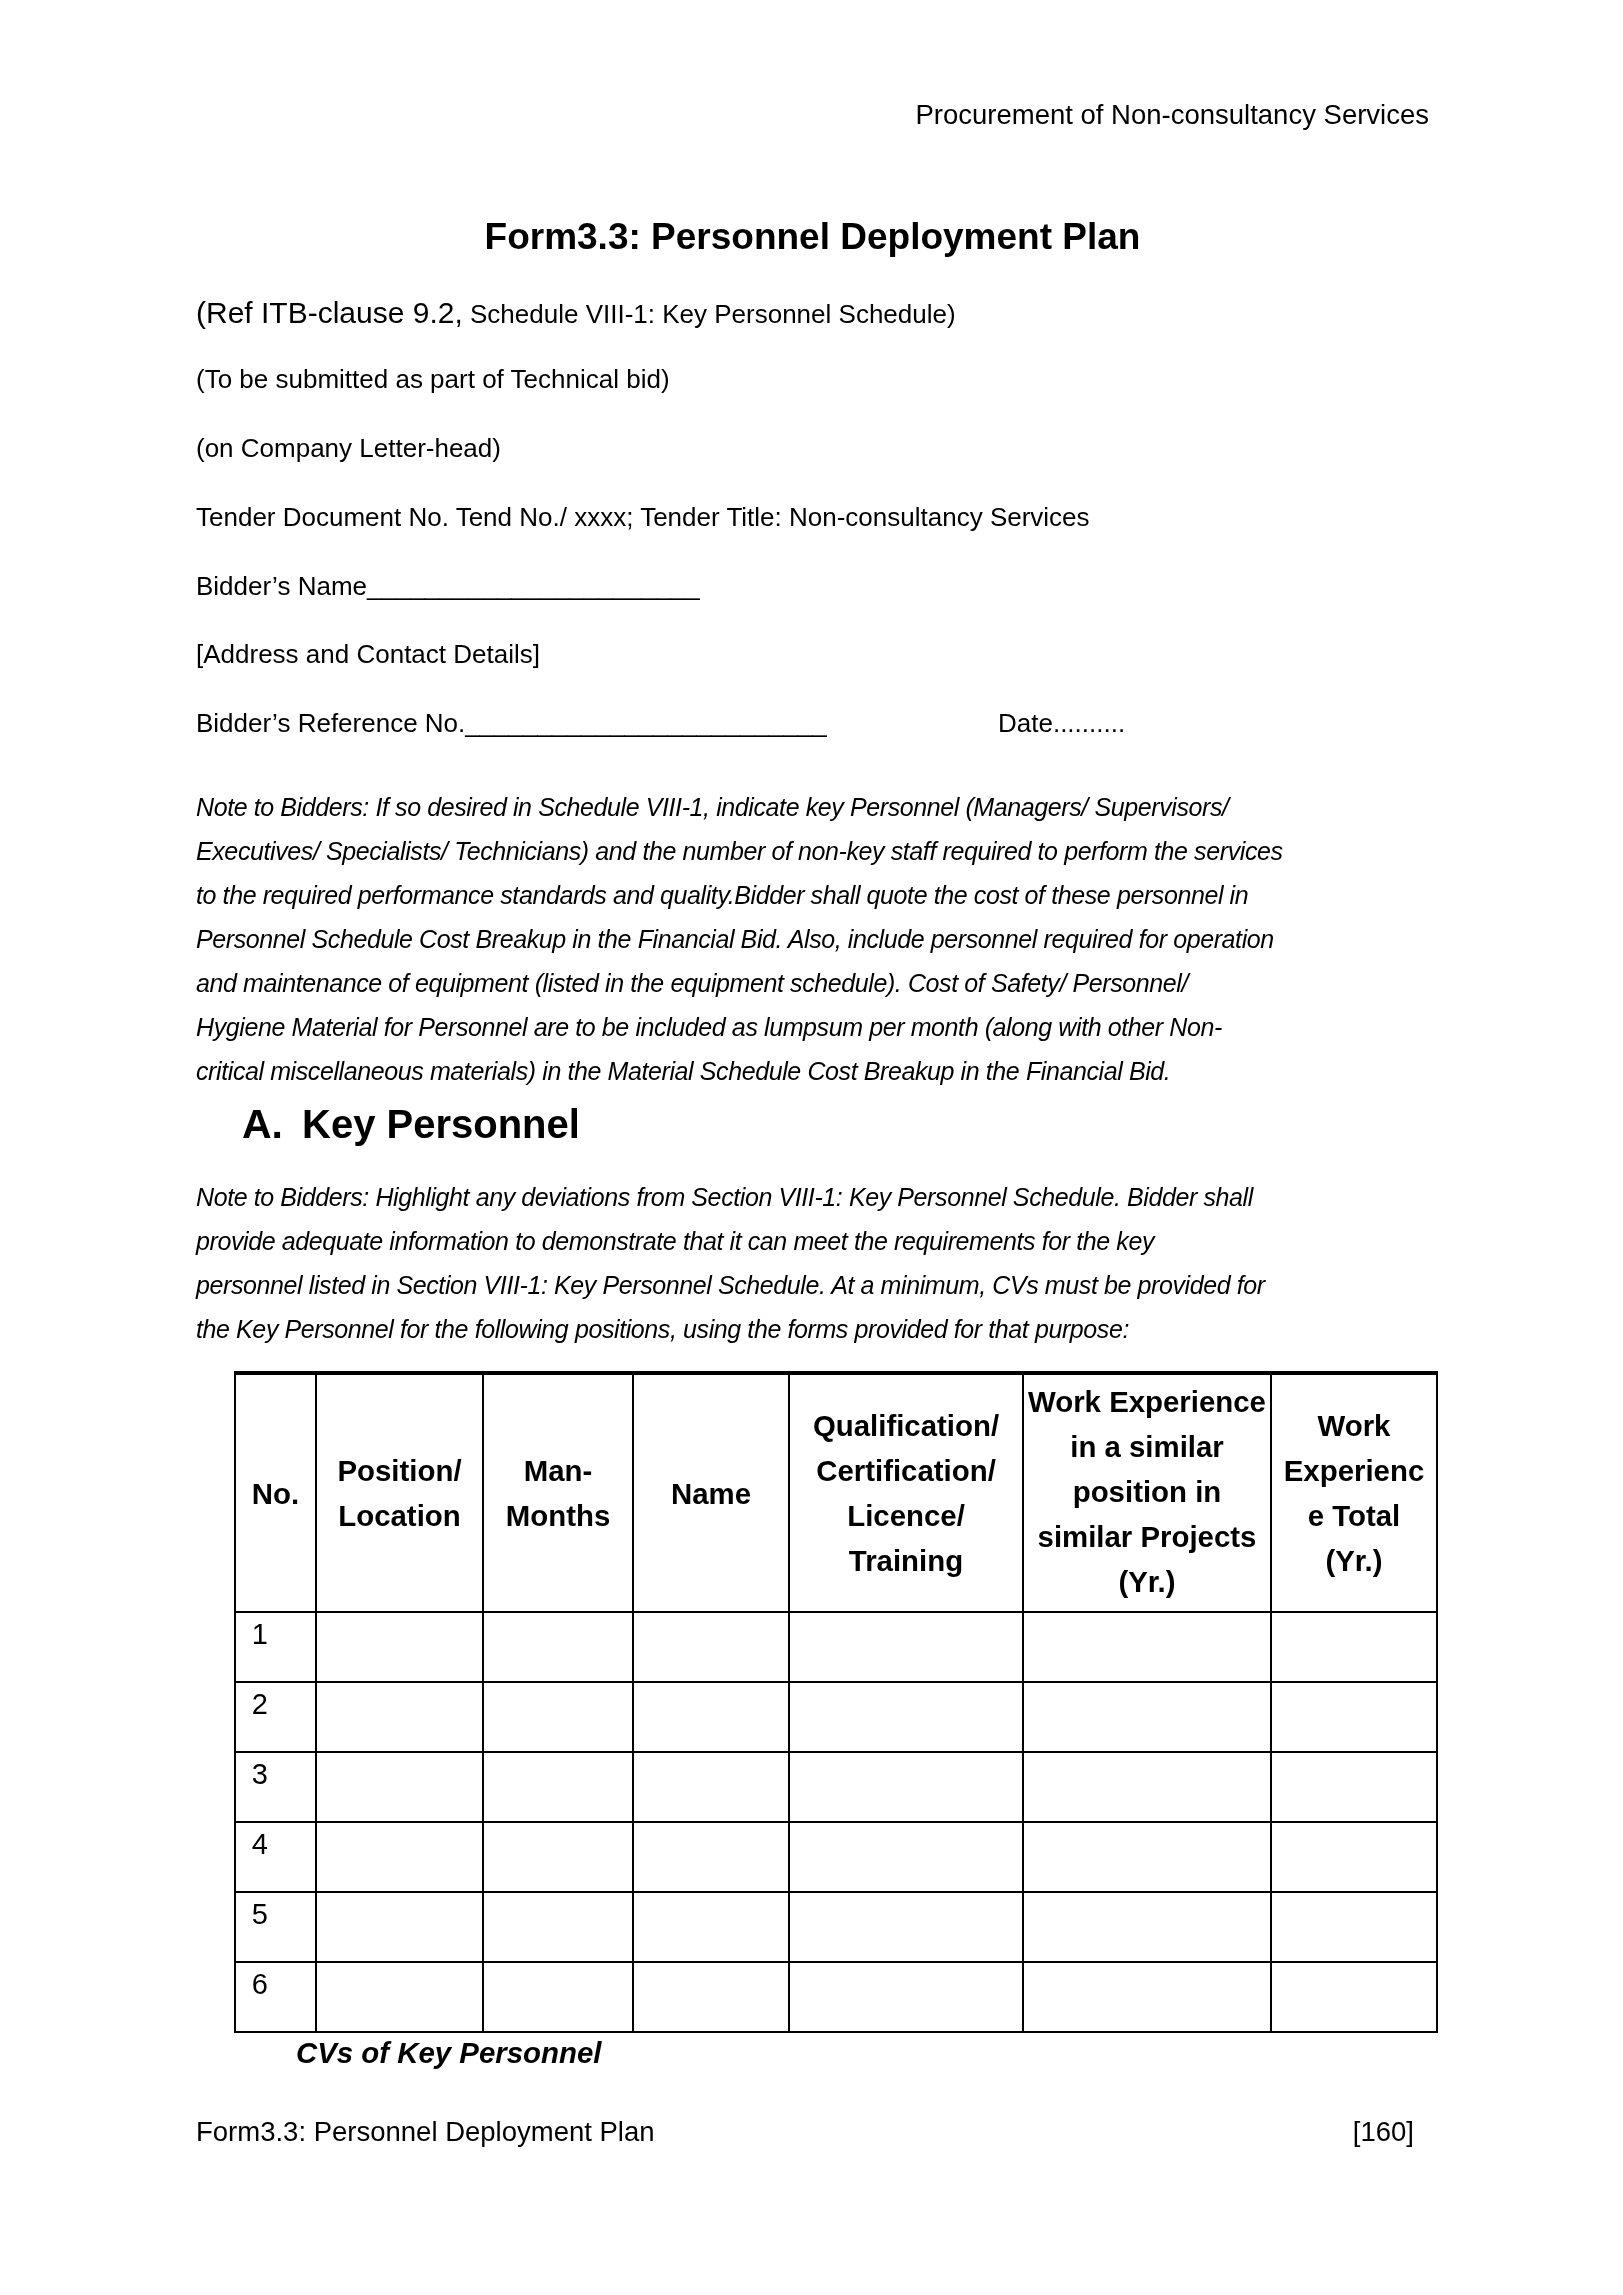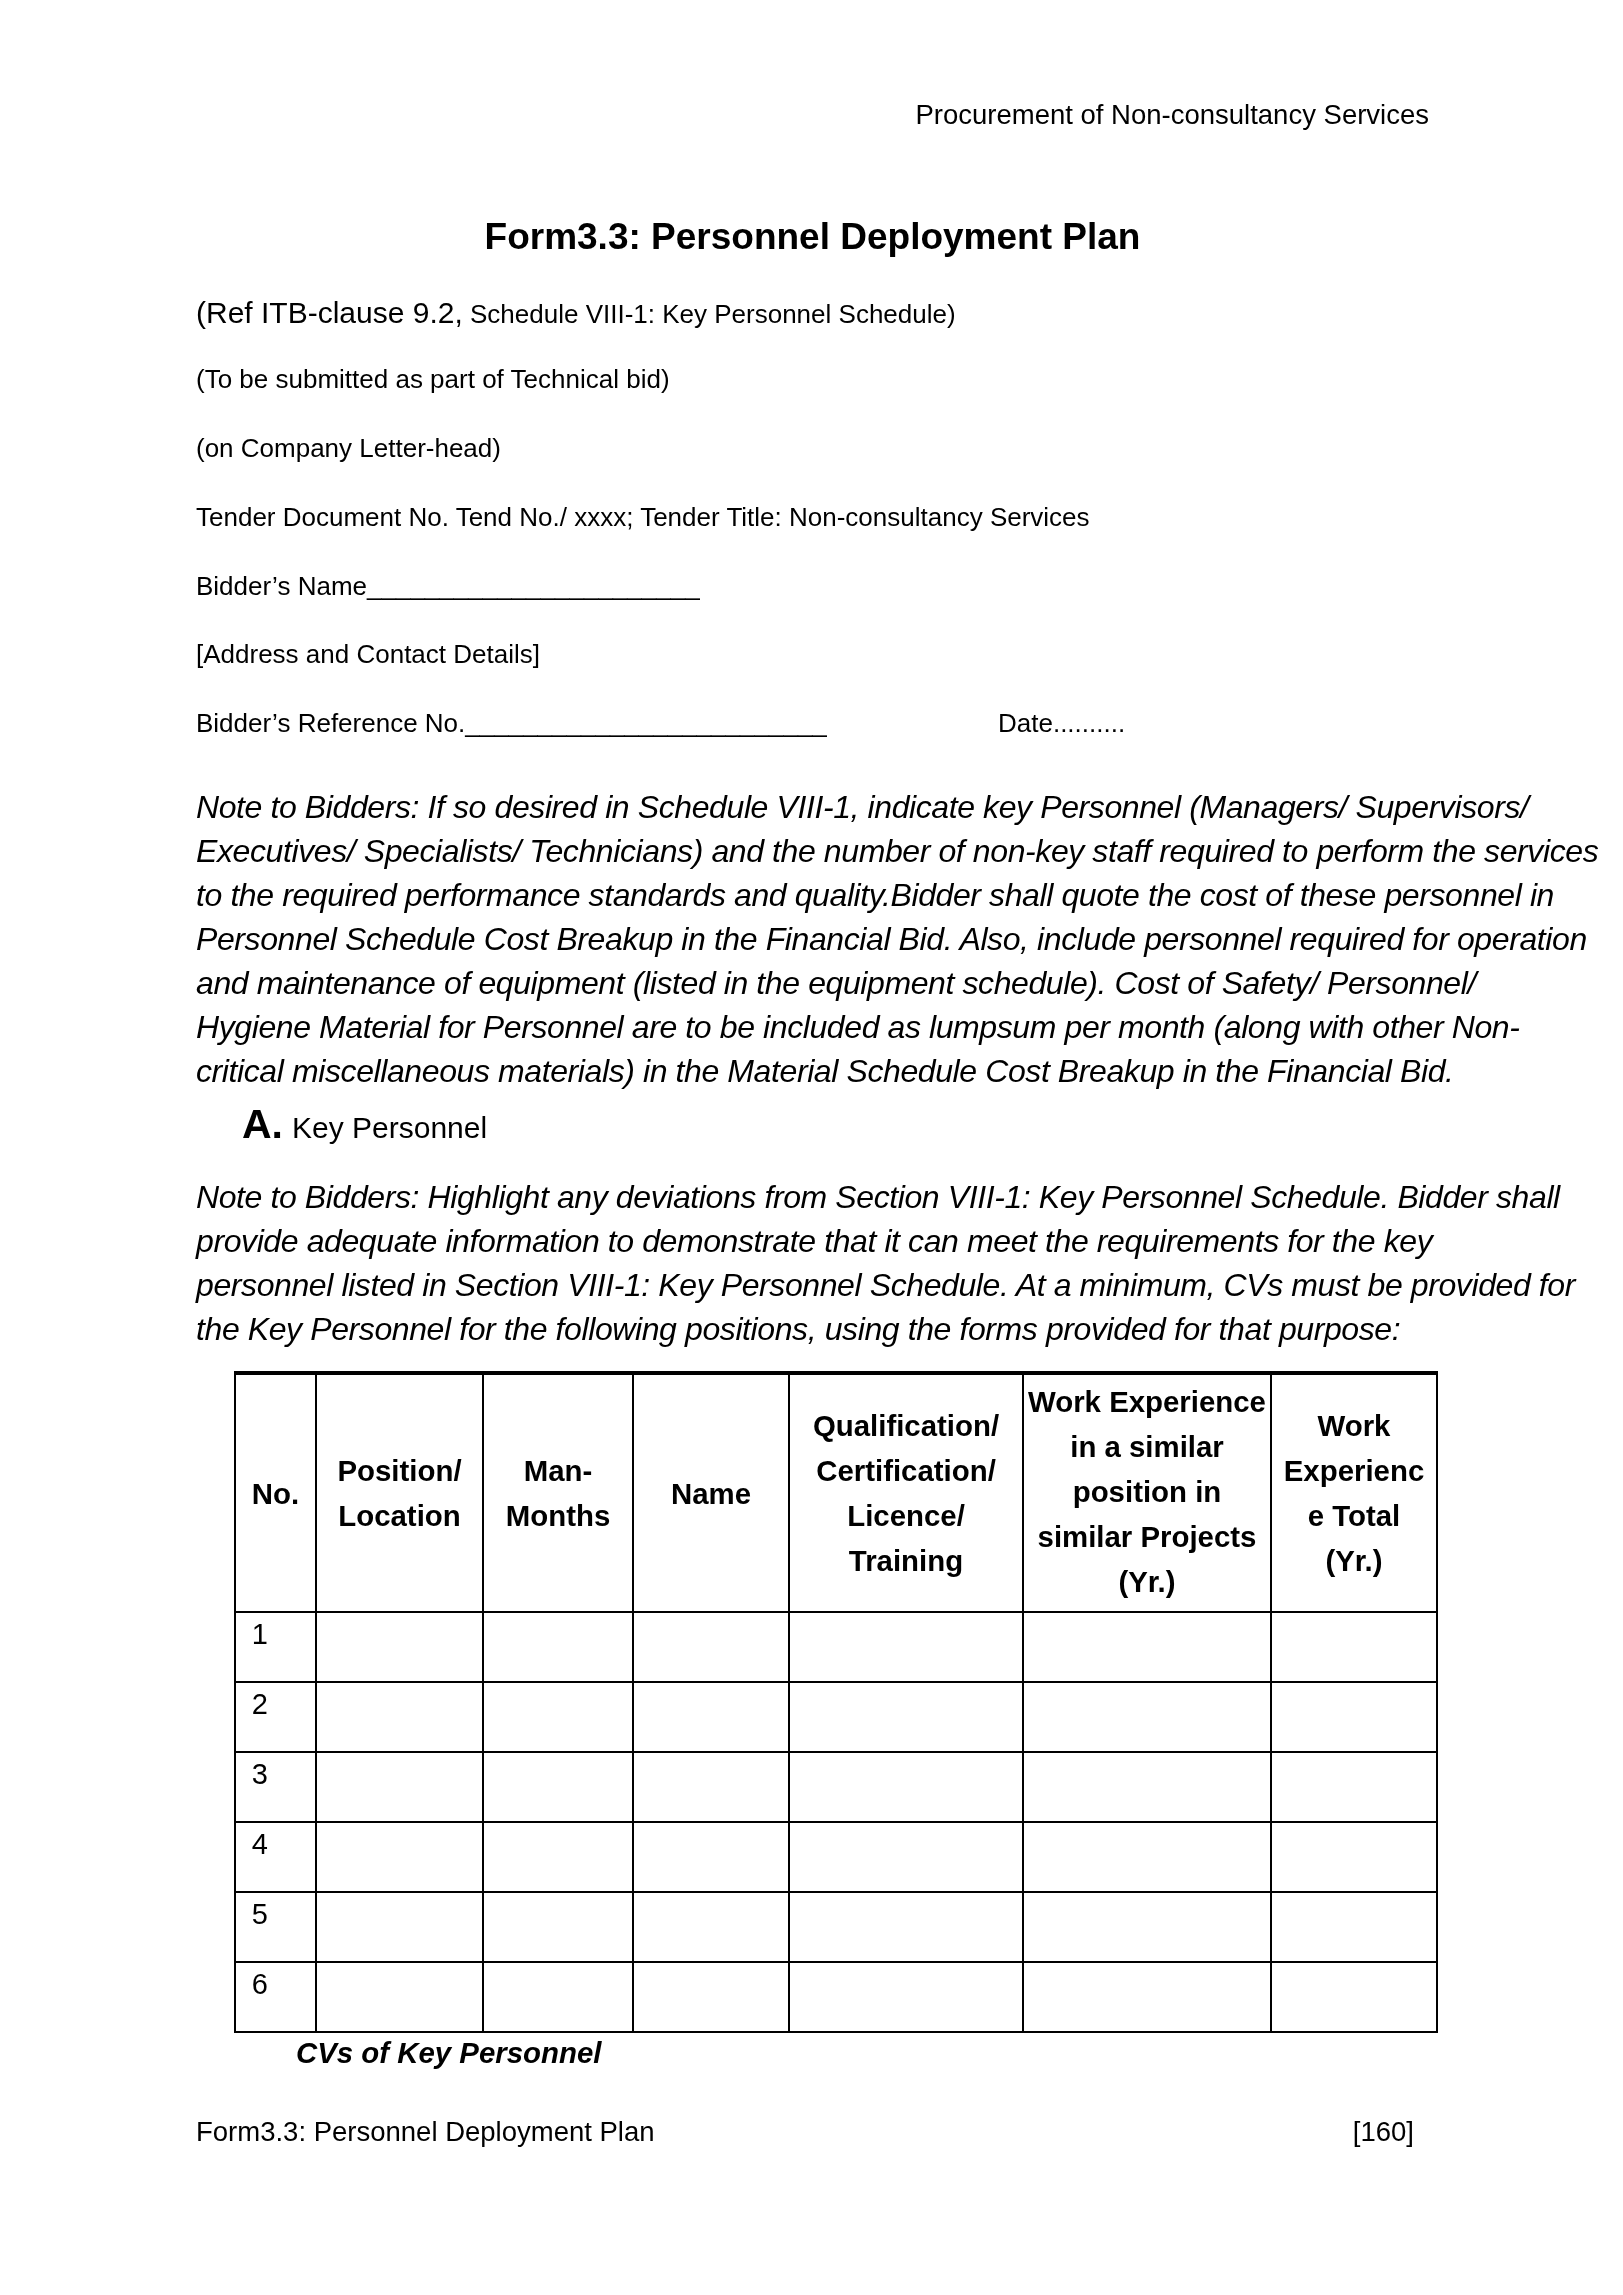--- a/index.html
+++ b/index.html
@@ -27,29 +27,29 @@
   .line-submitted{top:364px;}
   .line-letterhead{top:433px;}
   .line-tender{top:502px;}
   .line-name{top:571px;}
   .line-address{top:639px;}
   .line-ref{top:708px;width:1233px;}
   .date-span{position:absolute;left:802px;top:0;}
 
   .note{
     left:196px;width:1302px;
-    font-size:32px;font-style:italic;line-height:44px;
+    font-size:25px;font-style:italic;line-height:44px;
     letter-spacing:-0.4px;white-space:pre;
   }
   .note1{top:785px;}
   .note2{top:1175px;}
 
   .section-heading{top:1101px;left:242px;}
   .section-heading .letter{font-size:41px;font-weight:bold;}
-  .section-heading .label{font-size:30px;font-weight:normal;margin-left:9px;}
+  .section-heading .label{font-size:40px;font-weight:bold;margin-left:19px;}
 
   table.kp{
     position:absolute;top:1371px;left:234px;
     border-collapse:collapse;table-layout:fixed;
     width:1201px;
     border:2.6px solid #000;border-top:4.6px solid #000;
   }
   table.kp th, table.kp td{
     border:2px solid #000;padding:0;overflow:hidden;
   }

